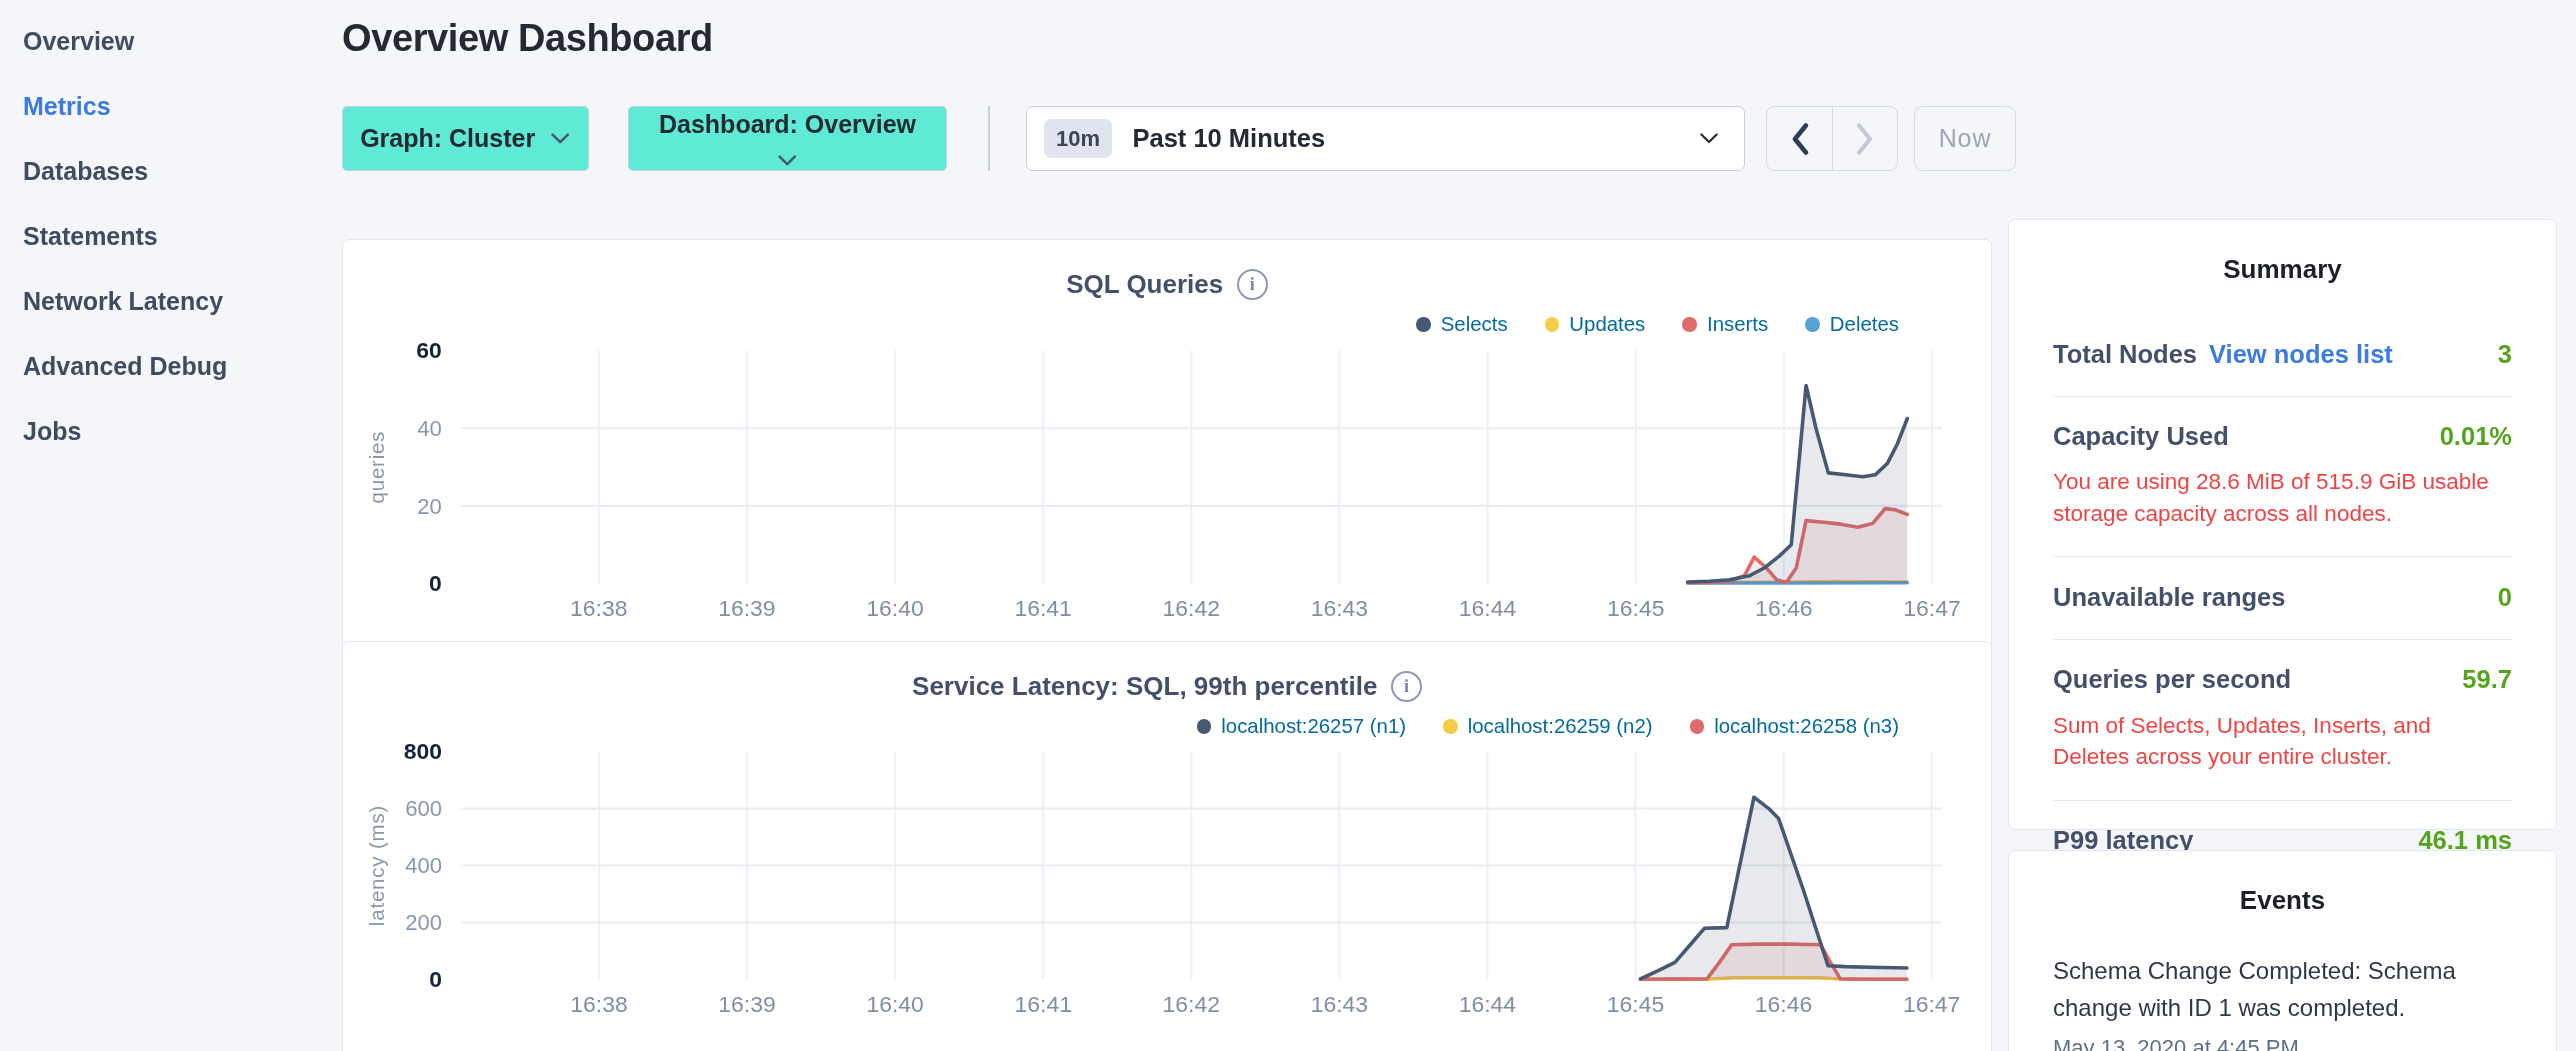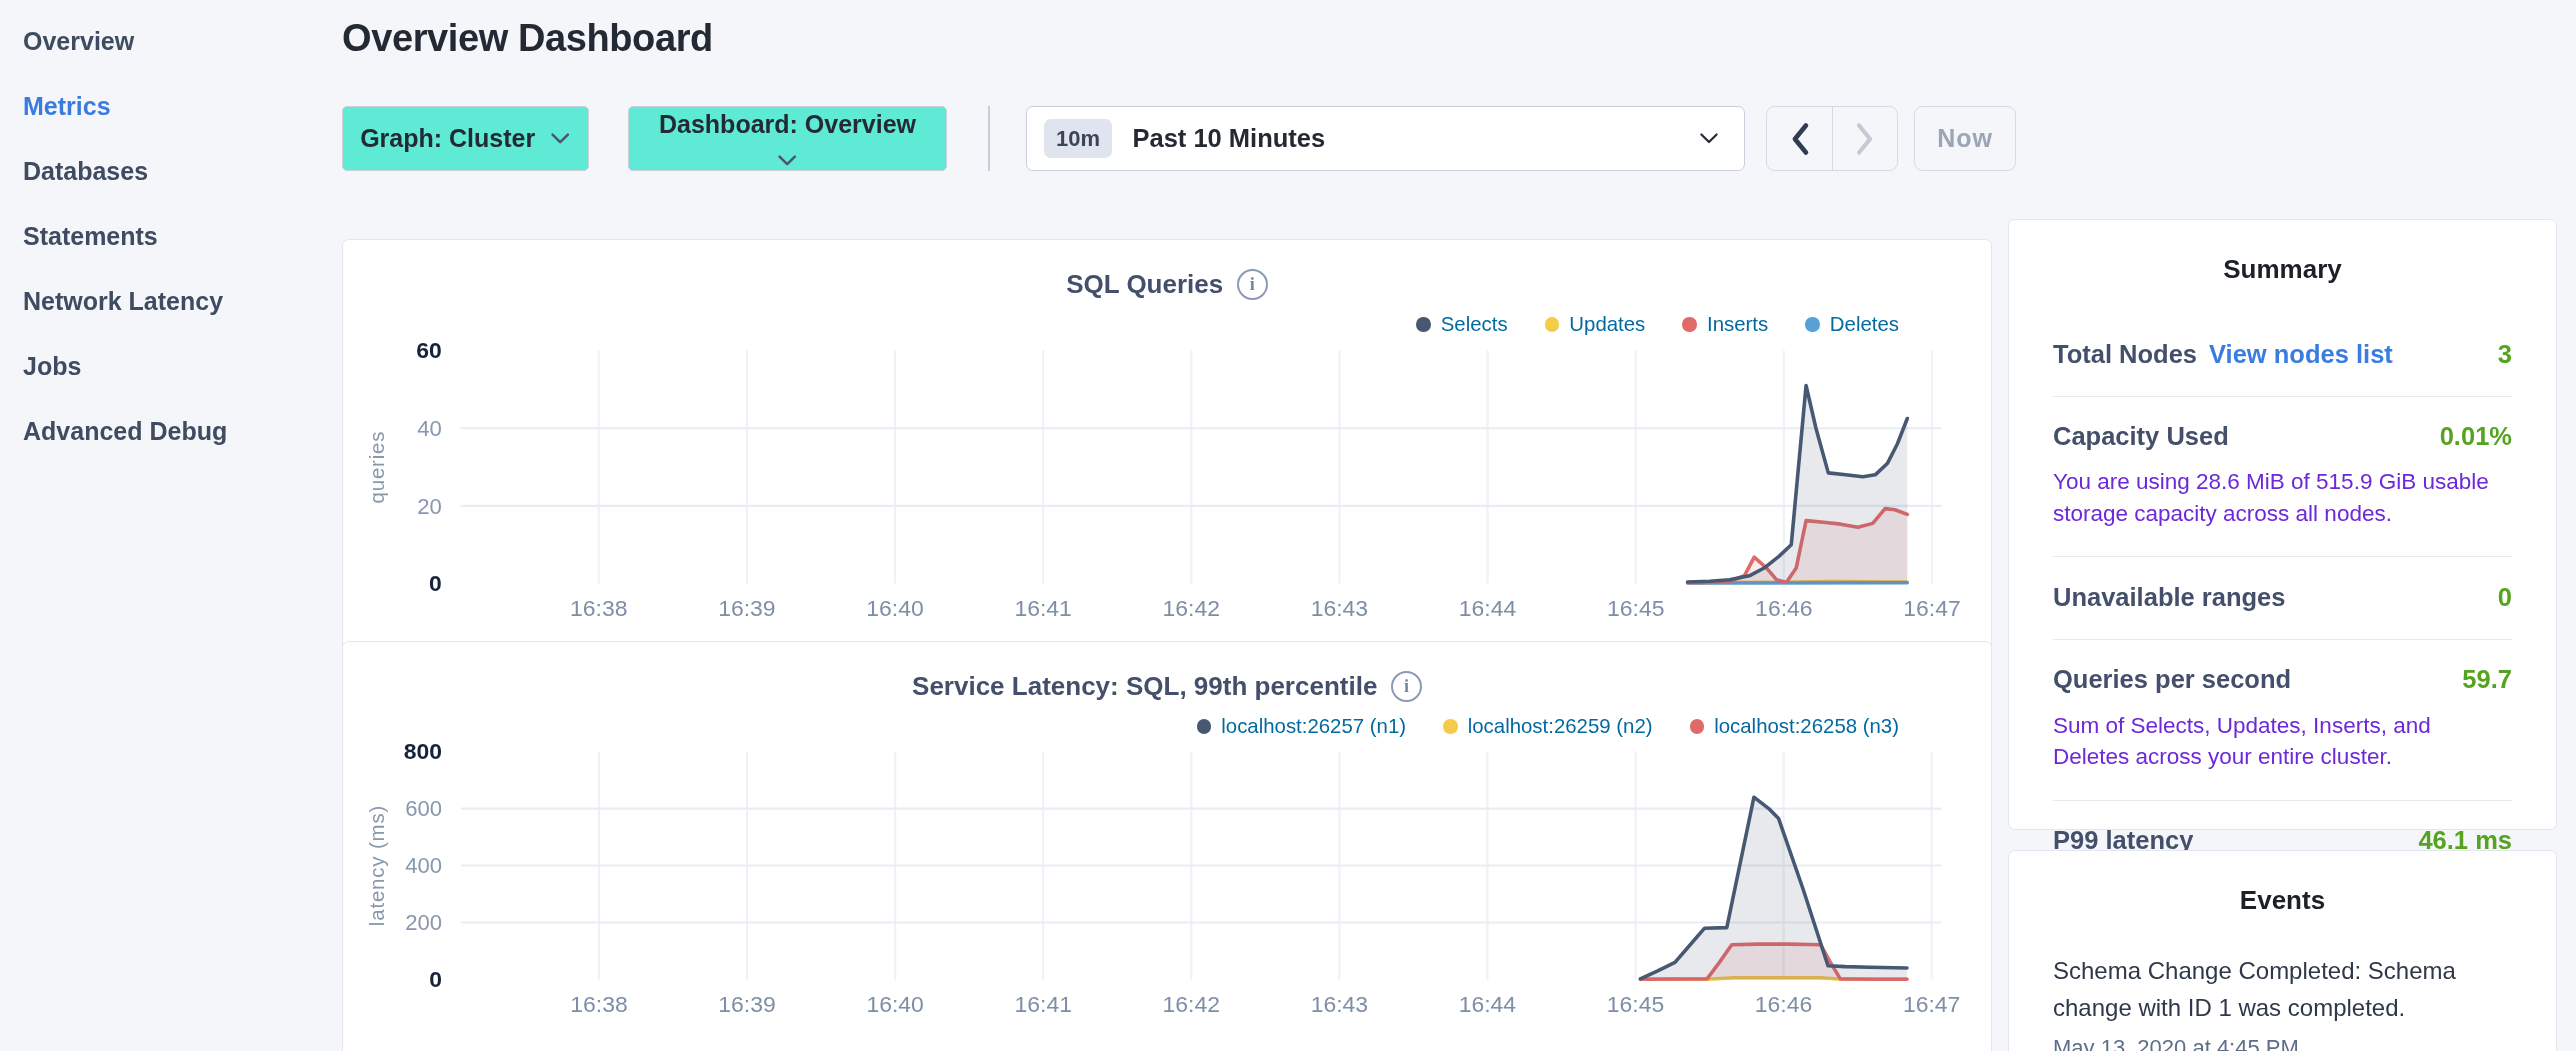--- a/index.html
+++ b/index.html
@@ -22,21 +22,21 @@
   .time-dd { position:absolute; top:0; height:65px; background:#fff; border:1.7px solid #c9cfdb; border-radius:6.8px;
              display:flex; align-items:center; cursor:pointer; }
   .time-badge { margin-left:17px; background:#e0e4ee; border-radius:6.8px; padding:6.8px 12px;
                 font-size:22px; font-weight:700; color:#3c4558;text-align:center; }
   .time-label { margin-left:20.4px; font-size:25.5px; font-weight:700; color:#242a33; flex:1; }
   .time-caret { margin-right:24px; }
   .btn-group { position:absolute; top:0; height:65px; border:1.7px solid #d5d9e2; border-radius:8.5px; display:flex; }
   .nav-btn { width:65px; height:100%; display:flex; align-items:center; justify-content:center; cursor:pointer; }
   .nav-btn + .nav-btn { border-left:1.7px solid #d5d9e2; }
   .now-btn { position:absolute; top:0; height:65px; width:102px; border:1.7px solid #d5d9e2; border-radius:8.5px;
-             display:flex; align-items:center; justify-content:center; font-size:25px; font-weight:700;
+             display:flex; align-items:center; justify-content:center; font-size:25px; font-weight:400;
              color:#9aa5b5; letter-spacing:0.9px; cursor:default; }
 
   
   .card { position:absolute; background:#fff; border:1.7px solid #e3e6ec; border-radius:6.8px; }
   .chart-card-1 { left:342px; top:219px; width:1650px; height:415px;margin-top:20px; }
   .chart-card-2 { left:342px; top:641px; width:1650px; height:425px; }
   .chart-title-row { position:absolute; top:29px; left:0; width:100%; display:flex; align-items:center; justify-content:center; gap:13.6px; }
   .chart-title { font-size:26px; font-weight:700; color:#44506b; }
   .info-icon { width:31px; height:31px; border:2.6px solid #8c99b5; border-radius:50%; display:flex; align-items:center;
                justify-content:center; font-size:18px; font-weight:700; color:#7485a3; font-family:"Liberation Serif", serif; }
@@ -50,36 +50,36 @@
   .summary-card { left:2008px; top:219px; width:549px; height:611px; padding:0 44px; }
   .events-card { left:2008px; top:850px; width:549px; height:340px; padding:0 44px; }
   .panel-title { text-align:center; font-size:26px; font-weight:700; color:#1d2127; margin-top:34px; }
   .sum-row { padding:25.5px 0 27px 0; }
   .sum-row + .sum-row { border-top:1.7px solid #e8eaee; }
   .sum-rows { margin-top:29px; }
   .sum-head { display:flex; align-items:flex-end; }
   .sum-label { font-size:25.5px; font-weight:700; color:#44506b; }
   .sum-link { font-size:25.5px; font-weight:700; color:#3b7ce1; margin-left:12px; cursor:pointer; }
   .sum-value { margin-left:auto; font-size:25.5px; font-weight:700; color:#55a31e; text-align:right; }
-  .sum-desc { margin-top:15.3px; font-size:22.5px; color:#6d28d9; line-height:1.4; }
+  .sum-desc { margin-top:15.3px; font-size:22.5px; color:#ef4444; line-height:1.4; }
   .event-item { margin-top:36px; }
   .event-text { font-size:24px; color:#2e3849; line-height:1.55; }
   .event-time { margin-top:8.5px; font-size:22px; color:#5d6e88; }
 </style>
 </head>
 <body>
 
 <nav class="sidebar">
   <a class="side-item">Overview</a>
   <a class="side-item active">Metrics</a>
   <a class="side-item">Databases</a>
   <a class="side-item">Statements</a>
   <a class="side-item">Network Latency</a>
+  <a class="side-item">Advanced Debug</a>
   <a class="side-item">Jobs</a>
-  <a class="side-item">Advanced Debug</a>
 </nav>
 
 <h1 class="page-title">Overview Dashboard</h1>
 
 <div class="controls">
   <div class="dd" style="left:342px; width:247px;">
     <span class="dd-label">Graph: Cluster</span>
     <svg width="20.4" height="13.6" viewBox="0 0 24 16">
       <polyline points="3,3 12,12 21,3" fill="none" stroke="#4a586e" stroke-width="3" stroke-linecap="round" stroke-linejoin="round"></polyline>
     </svg>

